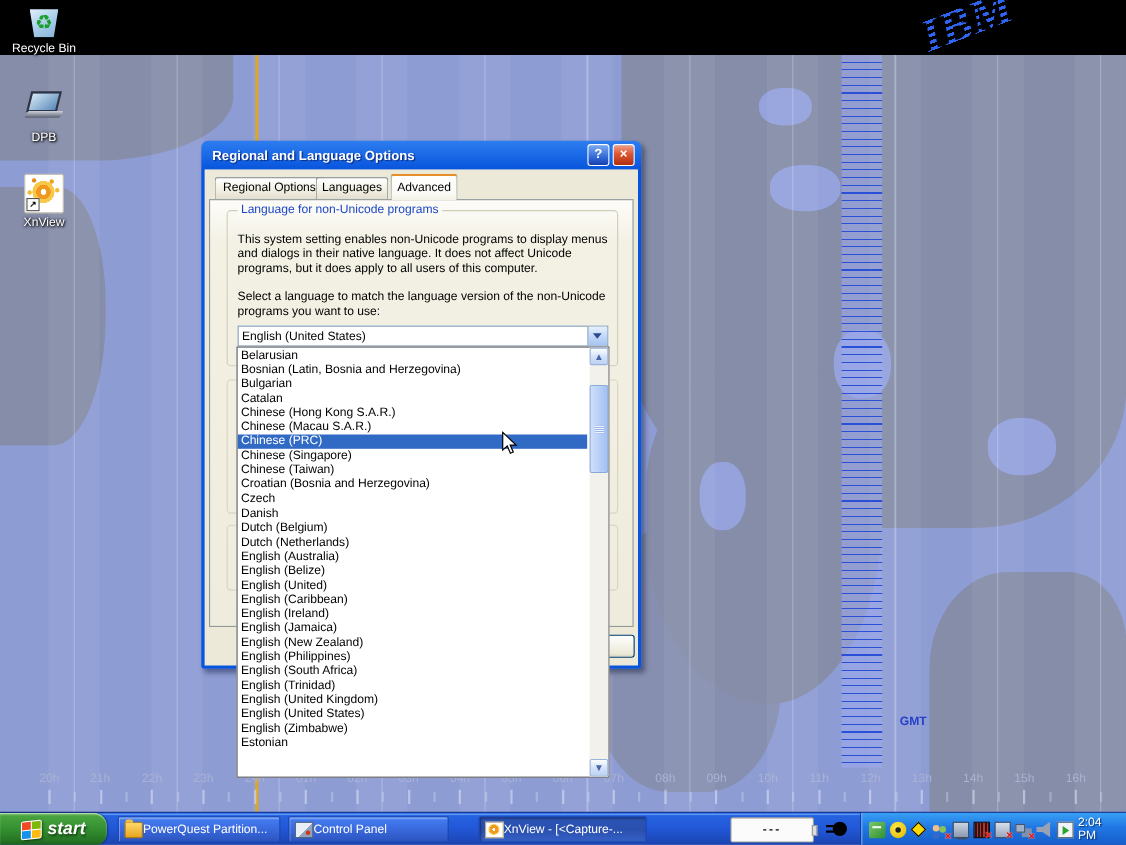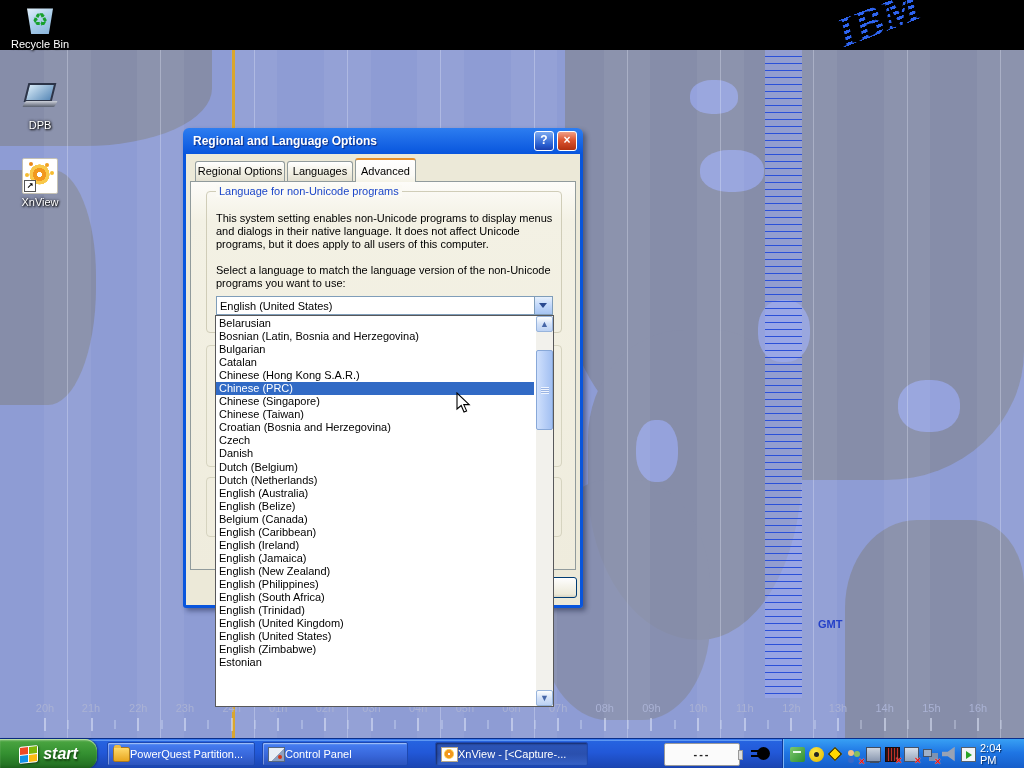--- a/index.html
+++ b/index.html
@@ -24,21 +24,21 @@
   .lake{position:absolute;background:#95a2dc;border-radius:45%;}
   .k1{left:700px;top:100px;width:64px;height:42px;}
   .k2{left:758px;top:250px;width:52px;height:62px;}
   .k3{left:898px;top:330px;width:62px;height:52px;}
   .k4{left:636px;top:370px;width:42px;height:62px;}
   .k5{left:690px;top:30px;width:48px;height:34px;}
   #hatch-band{left:765px;top:0;width:37px;height:648px;position:absolute;
      background:
        repeating-linear-gradient(180deg, rgba(0,0,0,0) 0 6px, #2b50d8 6px 7px),
        rgba(158,172,238,.55);}
-  #gmt-label{left:818px;top:568px;position:absolute;color:#2440c8;
+  #gmt-label{left:818px;top:600px;position:absolute;color:#2440c8;
      font:bold 11px "Liberation Sans",sans-serif;}
   #meridian-line{left:232px;top:50px;width:3px;height:688px;background:#d9a62e;z-index:1;}
   
   #hour-scale{left:0;top:700px;width:1024px;height:38px;z-index:2;}
   .hour-label{position:absolute;top:2px;width:34px;margin-left:-17px;text-align:center;
      color:#aab2d4;font:11px "Liberation Sans",sans-serif;}
   .hour-tick{position:absolute;top:18px;width:2px;height:13px;background:rgba(222,229,248,.55);}
   .hour-tick.half{top:20px;height:9px;background:rgba(222,229,248,.32);}
 
   
@@ -83,21 +83,21 @@
   #title-text{flex:1;color:#fff;font:bold 12px "Liberation Sans",sans-serif;
      text-shadow:1px 1px 1px #0a2a80;padding-left:4px;white-space:nowrap;}
   .tb-btn{width:18px;height:18px;margin-left:3px;border:1px solid #fff;border-radius:3px;
      color:#fff;font:bold 12px/16px "Liberation Sans",sans-serif;text-align:center;flex:none;}
   #help-btn{background:linear-gradient(#7ba9f0,#2a5fd0 70%,#1a3fae);}
   #close-btn{background:linear-gradient(#f0a088,#dd5530 45%,#b03010);}
   #dialog-body{position:relative;height:451px;background:#ece9d8;}
   .tab{position:absolute;top:7px;height:20px;box-sizing:border-box;border:1px solid #919b9c;border-bottom:none;
      border-radius:3px 3px 0 0;background:linear-gradient(#fff,#f2f0e3 55%,#e2dfd0);
      font:11px/19px "Liberation Sans",sans-serif;text-align:center;color:#000;z-index:1;}
-  #tab-0{left:9px;width:90px;}
+  #tab-0{left:9px;width:100px;}
   #tab-1{left:101px;width:66px;}
   #tab-2{left:169px;width:61px;top:4px;height:24px;z-index:3;line-height:22px;
      background:linear-gradient(#fff,#fbfaf6 70%,#f4f2e6);border-top:2px solid #e6902c;}
   #tab-panel{position:absolute;left:4px;top:27px;width:386px;height:389px;box-sizing:border-box;
      border:1px solid #919b9c;z-index:2;
      background:linear-gradient(180deg,#fdfcf9,#f3f1e4 10%,#efecdd);}
   .groupbox{position:absolute;border:1px solid #d0cdb8;border-radius:4px;}
   #gb-main{left:15px;top:9px;width:354px;height:140px;}
   #gb-title{position:absolute;left:9px;top:-7px;padding:0 3px;background:#fbfaf4;
      color:#1c46c8;font:11px "Liberation Sans",sans-serif;white-space:nowrap;}
@@ -355,31 +355,32 @@
   </div>
 </div>
 
 <div id="language-list" class="abs">
   <div id="list-rows">
       <div class="list-row">Belarusian</div>
       <div class="list-row">Bosnian (Latin, Bosnia and Herzegovina)</div>
       <div class="list-row">Bulgarian</div>
       <div class="list-row">Catalan</div>
       <div class="list-row">Chinese (Hong Kong S.A.R.)</div>
+      <div class="list-row">Chinese (Macau S.A.R.)</div>
       <div class="list-row selected">Chinese (PRC)</div>
       <div class="list-row">Chinese (Singapore)</div>
       <div class="list-row">Chinese (Taiwan)</div>
       <div class="list-row">Croatian (Bosnia and Herzegovina)</div>
       <div class="list-row">Czech</div>
       <div class="list-row">Danish</div>
       <div class="list-row">Dutch (Belgium)</div>
       <div class="list-row">Dutch (Netherlands)</div>
       <div class="list-row">English (Australia)</div>
       <div class="list-row">English (Belize)</div>
-      <div class="list-row">Belgium (Canada)</div>
+      <div class="list-row">English (United)</div>
       <div class="list-row">English (Caribbean)</div>
       <div class="list-row">English (Ireland)</div>
       <div class="list-row">English (Jamaica)</div>
       <div class="list-row">English (New Zealand)</div>
       <div class="list-row">English (Philippines)</div>
       <div class="list-row">English (South Africa)</div>
       <div class="list-row">English (Trinidad)</div>
       <div class="list-row">English (United Kingdom)</div>
       <div class="list-row">English (United States)</div>
       <div class="list-row">English (Zimbabwe)</div>

